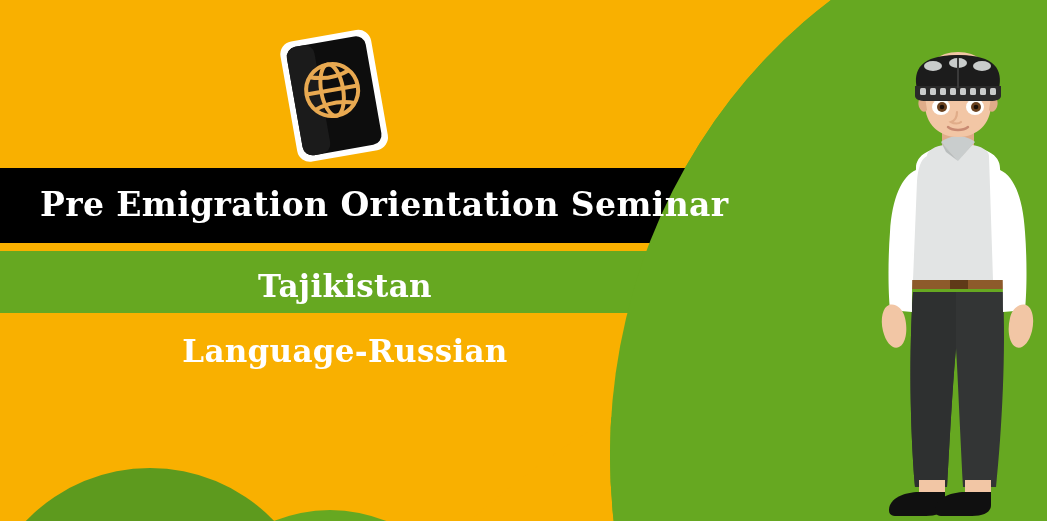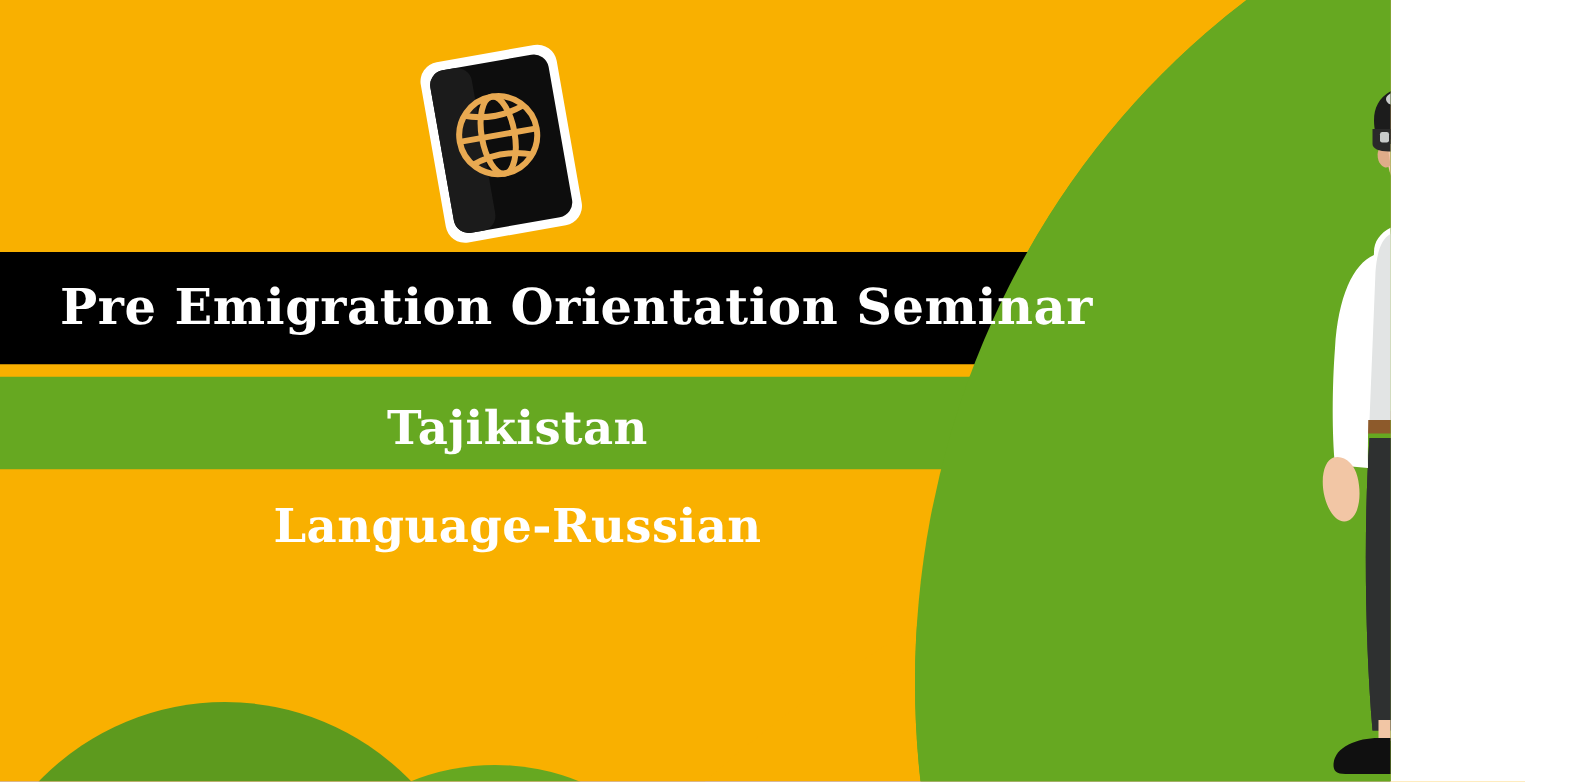--- a/index.html
+++ b/index.html
@@ -5,21 +5,21 @@
   html, body {
     margin: 0;
     padding: 0;
     background: #ffffff;
   }
   body {
     font-family: "Liberation Serif", serif;
   }
   #banner {
     position: relative;
-    width: 927px;
+    width: 1047px;
     height: 521px;
     overflow: hidden;
     background: #4c1d95;
   }
   #banner svg.layer {
     position: absolute;
     top: 0;
     left: 0;
     width: 1047px;
     height: 521px;

